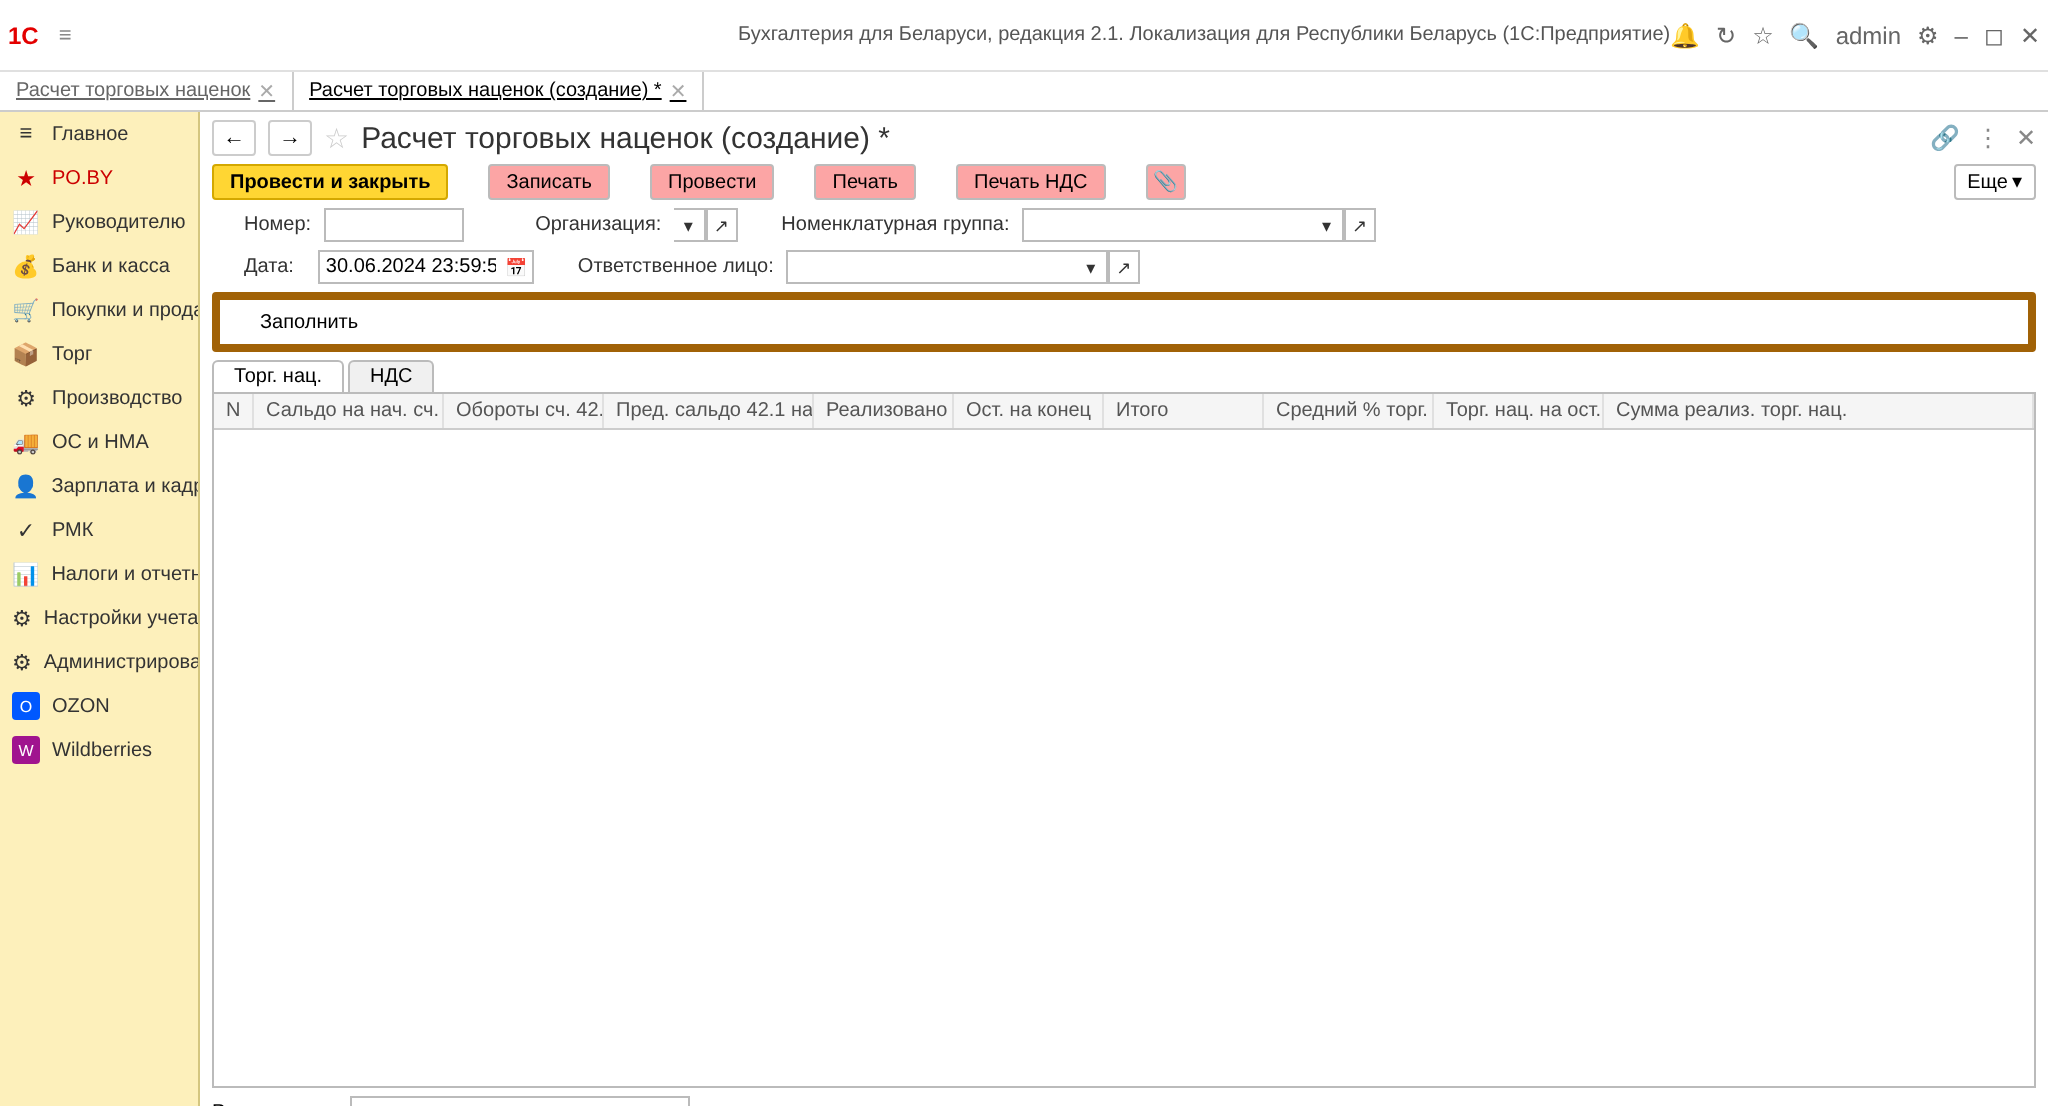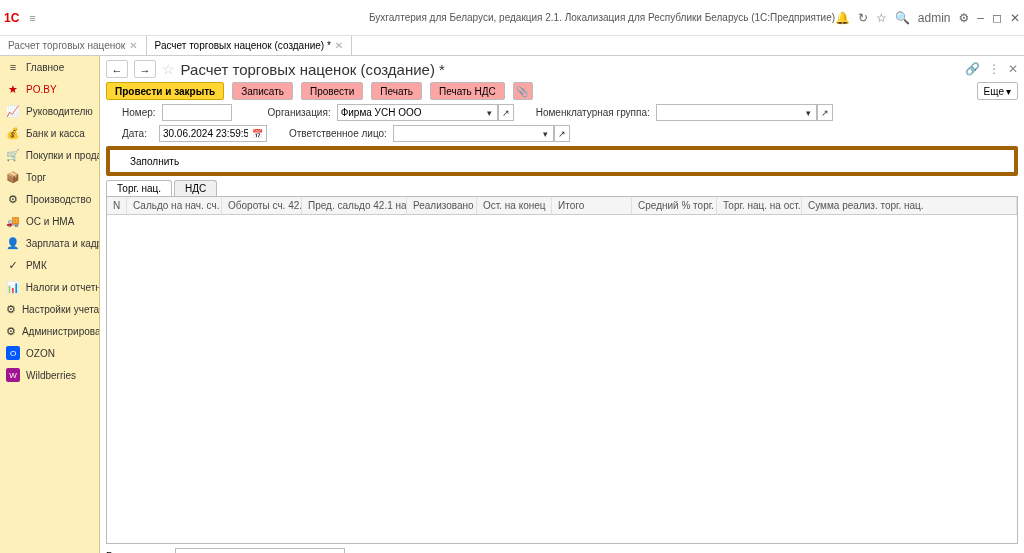--- a/index.html
+++ b/index.html
@@ -8,40 +8,40 @@
 
 .titlebar { height: 36px; background: #fff; border-bottom: 1px solid #e0e0e0; display: flex; align-items: center; padding: 0 4px; font-size: 11px; color: #333; }
 .logo-1c { color: #e30000; font-weight: bold; font-size: 12px; margin-right: 4px; }
 .hamburger { margin: 0 6px; color: #888; cursor: pointer; }
 .title-text { flex: 1; color: #555; font-size: 10px; text-align: right; }
 .titlebar-icons { display: flex; gap: 8px; align-items: center; color: #666; }
 .titlebar-icons span { cursor: pointer; font-size: 12px; }
 
 
 .tabs-row { height: 20px; background: #fff; display: flex; align-items: stretch; border-bottom: 1px solid #ccc; font-size: 10px; }
-.tab { padding: 2px 8px; border-right: 1px solid #ccc; display: flex; align-items: center; gap: 4px; background: #fff; cursor: pointer; color: #666; }
+.tab { padding: 2px 8px; border-right: 1px solid #ccc; display: flex; align-items: center; gap: 4px; background: #fff; cursor: pointer; color: #666; text-decoration: underline; }
 .tab.active { background: #fff; color: #000; }
 .tab-close { font-size: 10px; color: #aaa; cursor: pointer; }
 
 
 .main { display: flex; height: calc(100% - 40px); }
 .sidebar { width: 100px; background: #fdf0bb; border-right: 1px solid #d4c680; overflow: hidden; }
 .side-item { display: flex; align-items: center; gap: 6px; padding: 4px 6px; font-size: 10px; color: #333; cursor: pointer; white-space: nowrap; }
 .side-icon { width: 14px; height: 14px; display: inline-flex; align-items: center; justify-content: center; font-size: 11px; }
 
 .content { flex: 1; display: flex; flex-direction: column; background: #fff; padding: 4px 6px; }
 
 
 .doc-header { display: flex; align-items: center; gap: 6px; margin-bottom: 4px; }
 .nav-btn { width: 22px; height: 18px; border: 1px solid #ccc; background: #fff; display: flex; align-items: center; justify-content: center; font-size: 11px; cursor: pointer; border-radius: 2px; }
 .star { color: #ccc; font-size: 14px; cursor: pointer; }
 .doc-title { font-size: 15px; color: #333; }
 
 
-.toolbar { display: flex; align-items: center; gap: 8px; margin-bottom: 4px; position: relative; }
+.toolbar { display: flex; align-items: center; gap: 20px; margin-bottom: 4px; position: relative; }
 .btn { padding: 2px 8px; border: 1px solid #bbb; background: #fca5a5; font-size: 10px; cursor: pointer; border-radius: 2px; height: 18px; display: flex; align-items: center; }
 .btn.primary { background: #ffd633; border-color: #d4a800; font-weight: bold; }
 .btn.icon-only { width: 20px; padding: 0; justify-content: center; }
 .more-btn { position: absolute; right: 0; padding: 2px 6px; border: 1px solid #bbb; background: #fff; font-size: 10px; cursor: pointer; border-radius: 2px; height: 18px; display: flex; align-items: center; gap: 2px; }
 
 
 .form-row { display: flex; align-items: center; gap: 6px; margin-bottom: 4px; font-size: 10px; color: #333; flex-wrap: nowrap; }
 .form-row label { white-space: nowrap; padding-left: 16px; }
 .fld { border: 1px solid #bbb; height: 17px; padding: 1px 3px; font-size: 10px; background: #fff; }
 .fld-input { display: flex; align-items: stretch; }
@@ -189,21 +189,20 @@
           <span>Еще</span>
           <span>▾</span>
         </div>
     </div>
 
     <div class="form-row">
       <label>Номер:</label>
       <input class="fld" style="width: 70px;" value="">
       <label style="margin-left:14px">Организация:</label>
       <div class="fld-input">
-        <input style="width: 145px;" value="Фирма УСН ООО">
         <div class="fld-btn">▾</div>
         <div class="fld-btn">↗</div>
       </div>
       <label style="margin-left:0">Номенклатурная группа:</label>
       <div class="fld-input">
         <input style="width: 145px;" value="">
         <div class="fld-btn">▾</div>
         <div class="fld-btn">↗</div>
       </div>
     </div>

